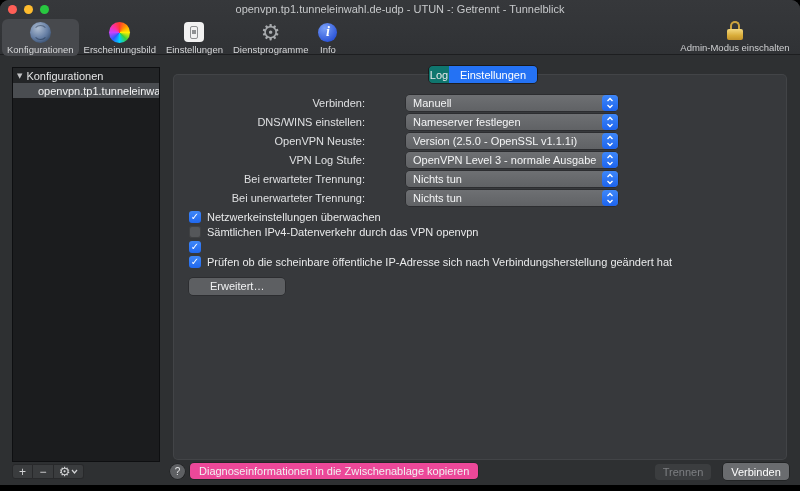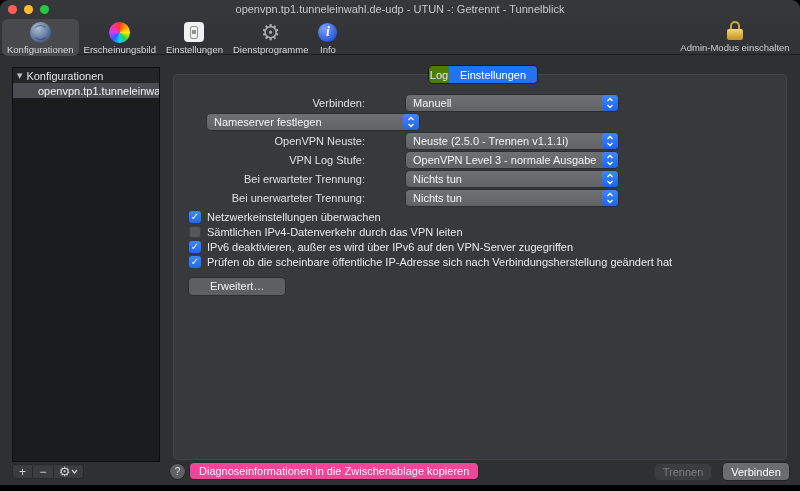--- a/index.html
+++ b/index.html
@@ -69,21 +69,21 @@
   .sb-btn.gearbtn { width:30px; gap:1px; }
   .sb-btn .gear-small { font-family:"DejaVu Sans", sans-serif; font-size:13px; line-height:13px; color:#d2d3d5; }
 
   
   .groupbox { position:absolute; left:173px; top:74px; width:614px; height:386px;
         background:#37393c; border:1px solid rgba(255,255,255,0.06); border-radius:5px; }
 
   .segmented { position:absolute; left:428px; top:65px; height:19px; display:flex;
         border-radius:5px; overflow:hidden; border:1px solid rgba(0,0,0,0.45); z-index:3; }
   .seg { display:flex; align-items:center; justify-content:center; font-size:11px; padding:0 10px; }
-  .seg-log { background:#4d7c0f; color:#e8e9ea; width:16px; }
+  .seg-log { background:#0f766e; color:#e8e9ea; width:16px; }
   .seg-settings { background:#2472f4; color:#ffffff; width:88px; }
 
   .form { position:absolute; left:173px; top:95px; width:614px; }
   .frow { display:flex; align-items:center; margin-bottom:3px; height:16px; }
   .flabel { width:192px; text-align:right; margin-right:7px; font-size:11px; color:#dfe0e2; white-space:nowrap; }
   .popup { width:212px; height:16px; background:linear-gradient(#6e7073,#606265); border-radius:4px;
         display:flex; align-items:center; position:relative; box-shadow:0 0 0 0.5px rgba(0,0,0,.4);margin-left:34px; }
   .popup .ptext { flex:1; font-size:11px; color:#f4f5f6; padding-left:7px; white-space:nowrap;
         overflow:hidden; }
   .popup .pcap { width:16px; height:16px; border-radius:4px; background:linear-gradient(#3e87f8,#1d64ee);
@@ -219,35 +219,36 @@
         <span class="pcap">
           <svg width="8" height="12" viewBox="0 0 8 12">
               <path d="M1.5 4 L4 1.5 L6.5 4" stroke="#fff" stroke-width="1.3" fill="none"></path>
               <path d="M1.5 8 L4 10.5 L6.5 8" stroke="#fff" stroke-width="1.3" fill="none"></path>
             </svg>
         </span>
       </div>
     </div>
 
     <div class="frow">
+      <span class="flabel">DNS/WINS einstellen:</span>
       <div class="popup">
         <span class="ptext">Nameserver festlegen</span>
         <span class="pcap">
           <svg width="8" height="12" viewBox="0 0 8 12">
               <path d="M1.5 4 L4 1.5 L6.5 4" stroke="#fff" stroke-width="1.3" fill="none"></path>
               <path d="M1.5 8 L4 10.5 L6.5 8" stroke="#fff" stroke-width="1.3" fill="none"></path>
             </svg>
         </span>
       </div>
     </div>
 
     <div class="frow">
       <span class="flabel">OpenVPN Neuste:</span>
       <div class="popup">
-        <span class="ptext">Neuste (2.5.0 - Trennen v1.1.1i)</span>
+        <span class="ptext">Version (2.5.0 - OpenSSL v1.1.1i)</span>
         <span class="pcap">
           <svg width="8" height="12" viewBox="0 0 8 12">
               <path d="M1.5 4 L4 1.5 L6.5 4" stroke="#fff" stroke-width="1.3" fill="none"></path>
               <path d="M1.5 8 L4 10.5 L6.5 8" stroke="#fff" stroke-width="1.3" fill="none"></path>
             </svg>
         </span>
       </div>
     </div>
 
     <div class="frow">
@@ -291,27 +292,26 @@
 
     <div class="checks">
       <div class="crow">
         <span class="cbox checked">
             <span class="mark">✓</span>
           </span>
         <span class="clabel">Netzwerkeinstellungen überwachen</span>
       </div>
       <div class="crow">
         <span class="cbox unchecked"></span>
-        <span class="clabel">Sämtlichen IPv4-Datenverkehr durch das VPN leiten</span>
+        <span class="clabel">Sämtlichen IPv4-Datenverkehr durch das VPN openvpn</span>
       </div>
       <div class="crow">
         <span class="cbox checked">
             <span class="mark">✓</span>
           </span>
-        <span class="clabel">IPv6 deaktivieren, außer es wird über IPv6 auf den VPN-Server zugegriffen</span>
       </div>
       <div class="crow">
         <span class="cbox checked">
             <span class="mark">✓</span>
           </span>
         <span class="clabel">Prüfen ob die scheinbare öffentliche IP-Adresse sich nach Verbindungsherstellung geändert hat</span>
       </div>
     </div>
 
     <span class="adv-btn">Erweitert…</span>

